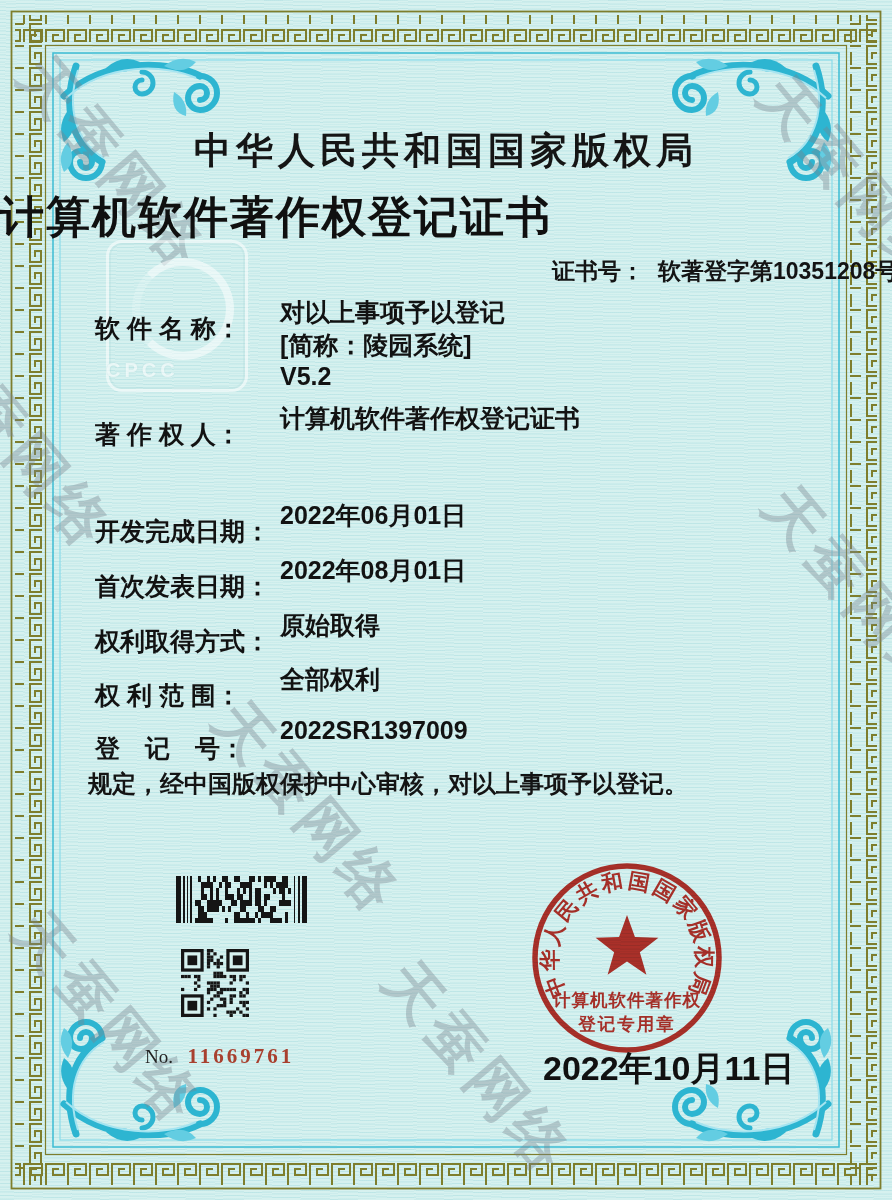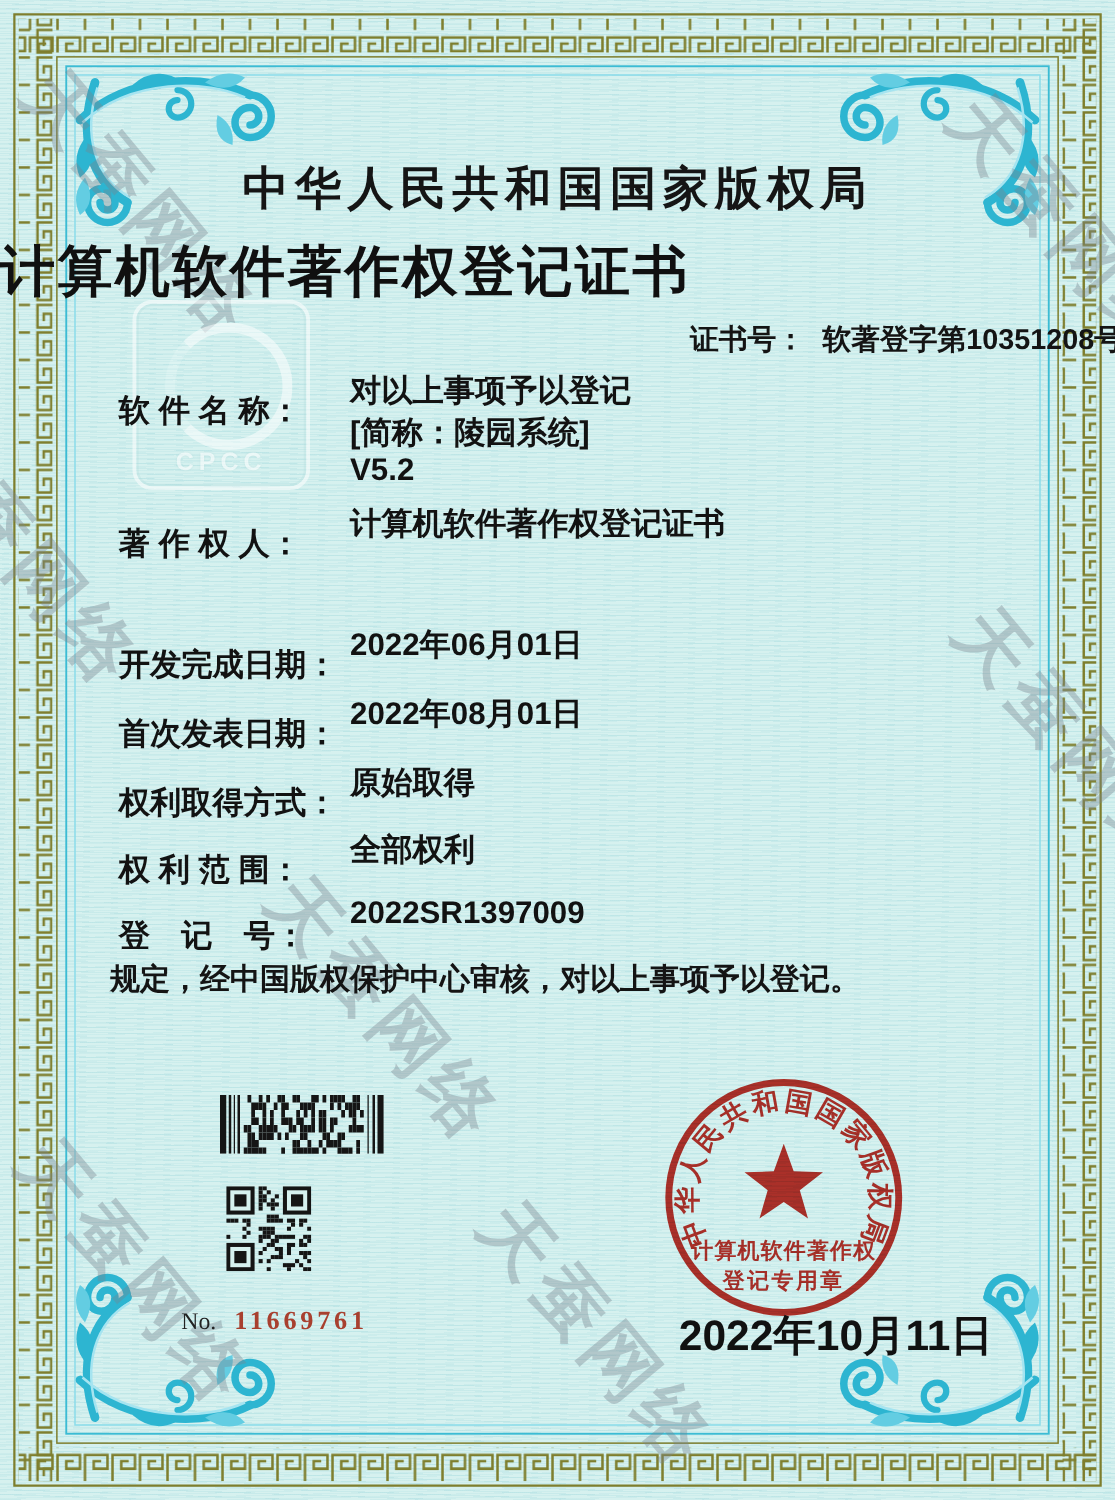--- a/index.html
+++ b/index.html
@@ -23,21 +23,21 @@
   
   .wm{position:absolute;font-size:58px;font-weight:bold;letter-spacing:6px;
       color:rgba(120,132,142,.38);white-space:nowrap;transform-origin:0 0;
       transform:rotate(50deg);pointer-events:none;font-family:"Liberation Sans",sans-serif}
   
   .cpcc{position:absolute;left:106px;top:240px;width:142px;height:152px;opacity:.65;pointer-events:none}
   .cpcc .shield{position:absolute;inset:0;border:3px solid rgba(255,255,255,.85);border-radius:16px;
       box-shadow:inset 0 0 0 2px rgba(170,215,215,.4)}
   .cpcc .ring{position:absolute;left:26px;top:18px;width:86px;height:86px;border:8px solid rgba(255,255,255,.8);
       border-radius:50%;border-left-color:rgba(255,255,255,.25)}
-  .cpcc .txt{position:absolute;left:0;right:0;bottom:10px;text-align:center;
+  .cpcc .txt{position:absolute;left:0;right:0;bottom:10px;
       color:rgba(255,255,255,.9);font-weight:bold;font-size:20px;letter-spacing:4px;
       text-shadow:0 0 2px rgba(160,205,205,.6)}
   
   .authority{position:absolute;left:0;right:0;top:126px;text-align:center;
       font-family:"Liberation Serif","DejaVu Serif",serif;font-weight:bold;
       font-size:37px;letter-spacing:5px;color:#151515}
   .cert-title{position:absolute;left:0;right:0;top:188px;text-align:left;
       font-family:"Liberation Serif","DejaVu Serif",serif;font-weight:bold;
       font-size:44px;letter-spacing:2px;color:#101010}
   .certno{position:absolute;left:552px;top:256px;font-size:23px;font-weight:bold;color:#141414;white-space:nowrap}

